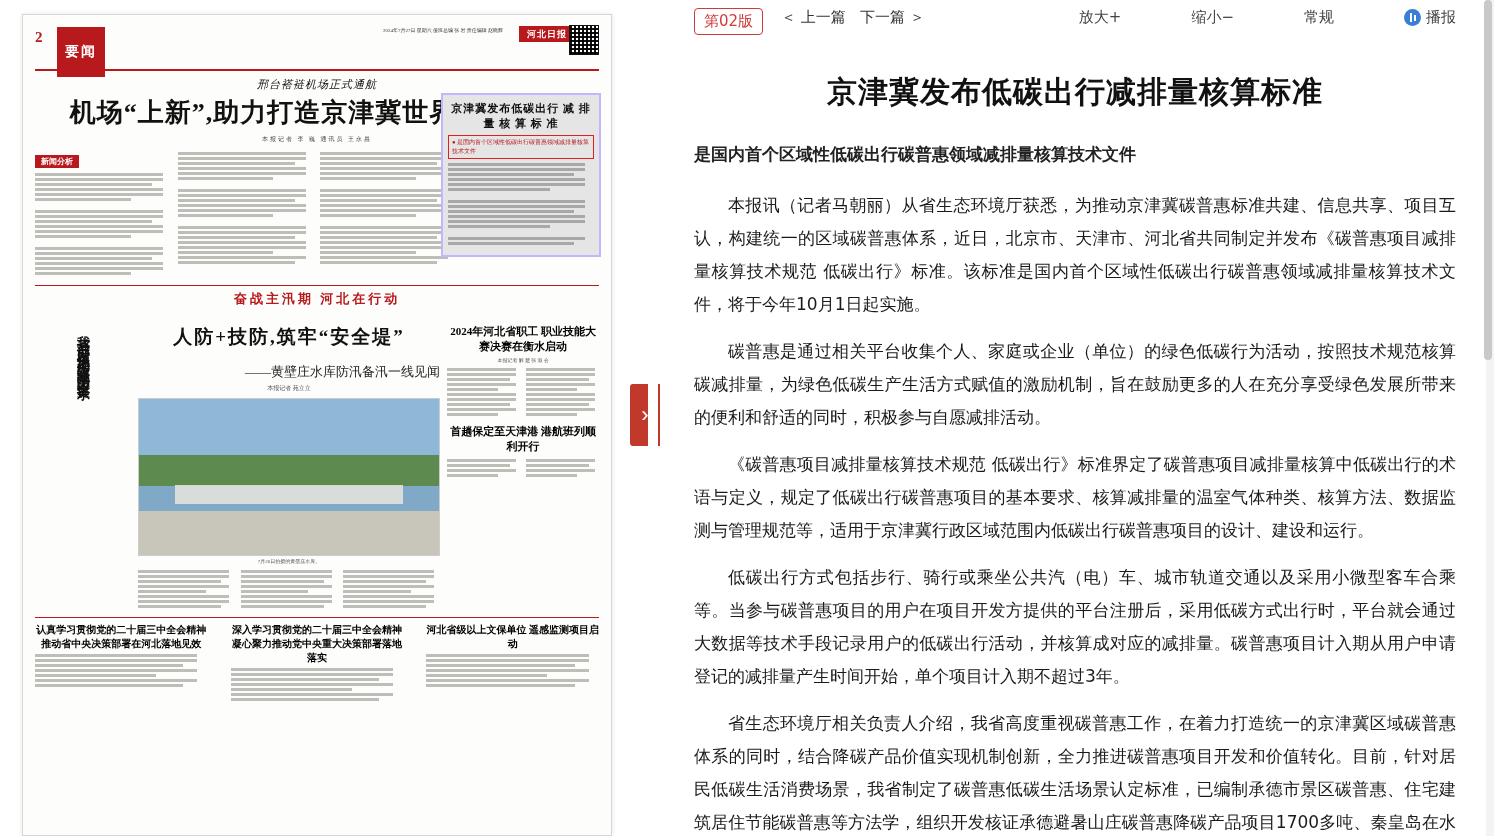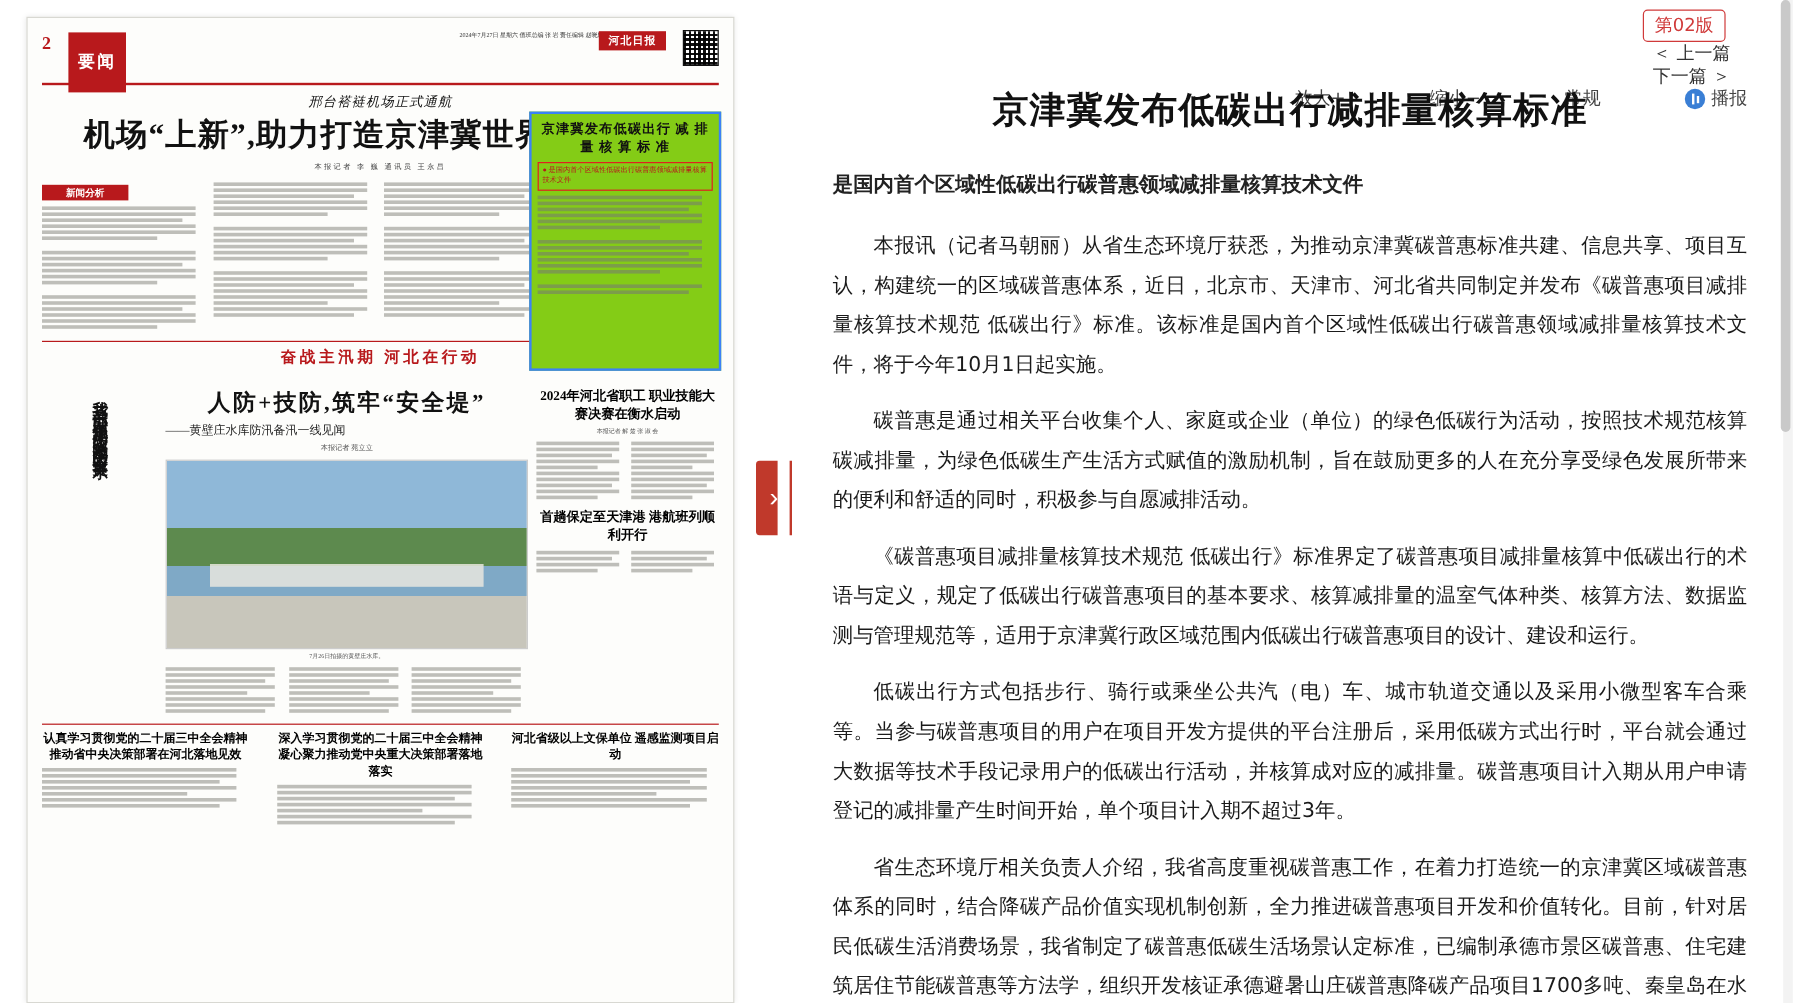--- a/index.html
+++ b/index.html
@@ -45,21 +45,21 @@
     position: absolute; left: 22px; top: 2px;
     background: #b8191c; color: #fff;
     font-size: 14px; font-weight: bold;
     padding: 16px 8px; letter-spacing: 2px;
   }
   .mast-meta {
     position: absolute; right: 96px; top: 2px;
     text-align: right; font-size: 5px; line-height: 7px; color: #333;
   }
   .mast-logo {
-    position: absolute; right: 44px; top: 1px;
+    position: absolute; right: 24px; top: 1px;
     width: 56px; height: 16px; background: #b8191c; color: #fff;
     font-size: 9px; font-weight: bold; text-align: center; line-height: 16px;
     letter-spacing: 1px;
   }
   .mast-qr {
     position: absolute; right: 0; top: 0; width: 30px; height: 30px;
     background:
       repeating-linear-gradient(0deg,#111 0 2px,#fff 2px 4px),
       repeating-linear-gradient(90deg,#111 0 2px,#fff 2px 4px);
     background-blend-mode: multiply;
@@ -74,34 +74,34 @@
     letter-spacing: 1px; margin-top: 3px;
     font-family: "Liberation Serif", serif;
   }
   .lead-byline { font-size: 6px; color: #444; margin-top: 5px; letter-spacing: 2px; }
 
   
   .cols { display: flex; margin: 6px 12px 0 12px; gap: 6px; }
   .col { flex: 1; }
   .tagbox {
     display: inline-block; background: #b8191c; color: #fff;
-    font-size: 8px; padding: 1px 20px; margin-bottom: 3px; font-weight: bold;
+    font-size: 8px; padding: 1px 6px; margin-bottom: 3px; font-weight: bold;
   }
   .tline { height: 3px; margin: 2px 0; background: #8a8a84; opacity: .55; }
   .tline.s { width: 86%; }
   .tline.m { width: 94%; }
   .tline.x { width: 70%; }
   .gap { height: 5px; }
 
   
   .redbox {
     position: absolute; left: 418px; top: 78px;
-    width: 160px; height: 216px;
-    border: 2px solid #3b82f6;
-    background: #84cc16;
+    width: 160px; height: 164px;
+    border: 2px solid #c4b5fd;
+    background: #e5e5e5;
     padding: 4px 5px;
   }
   .redbox h3 {
     margin: 2px 0 4px 0; font-size: 11px; text-align: center;
     letter-spacing: 1px; line-height: 15px; color: #111;
   }
   .redbox .sub {
     border: 1px solid #e02020; color: #b8191c; font-size: 6px;
     padding: 2px 3px; line-height: 9px; margin-bottom: 4px;
   }
@@ -118,21 +118,21 @@
   .vtitle {
     writing-mode: vertical-rl; text-orientation: upright;
     font-size: 13px; font-weight: bold; letter-spacing: 3px;
     height: 270px; color: #111; margin: 0 auto;
   }
   .mid-center { flex: 1; }
   .mid-center h2 {
     margin: 0; text-align: center; font-size: 19px; font-weight: bold;
     letter-spacing: 2px; color: #111;
   }
-  .mid-center .sub2 { text-align: left; font-size: 10px; color: #222; margin-top: 3px; }
+  .mid-center .sub2 { text-align: right; font-size: 13px; color: #222; margin-top: 13px; }
   .mid-center .by { text-align: center; font-size: 6px; color: #555; margin-top: 3px; }
   .photo {
     margin-top: 5px; height: 158px; border: 1px solid #ccc;
     background:
       linear-gradient(#8fb8d8 0 36%, #5d8a4e 36% 56%, #7fa9c6 56% 72%, #c8c6bb 72% 100%);
     position: relative; overflow: hidden;
   }
   .photo:after {
     content: ""; position: absolute; left: 12%; top: 55%; width: 76%; height: 12%;
     background: #e8e6de; opacity: .85;
@@ -156,21 +156,21 @@
     border-radius: 3px 0 0 3px;
   }
 
   
   #reader {
     flex: 1 1 auto; height: 836px; position: relative;
     background: #fff; padding: 0 40px 0 34px;
     overflow: hidden;
   }
   #reader-toolbar {
-    display: flex; align-items: flex-end; height: 42px; padding-top: 8px; flex-direction: column;
+    display: flex; align-items: flex-start; height: 42px; padding-top: 8px;
   }
   .badge-page {
     border: 1px solid #d03a3a; color: #d03a3a; border-radius: 4px;
     font-size: 15px; padding: 3px 9px; margin-right: 18px;
     font-family: "DejaVu Sans", sans-serif;
   }
   .navlink {
     color: #333; font-size: 15px; margin-right: 14px; cursor: pointer;
     font-family: "DejaVu Sans", sans-serif;
   }

